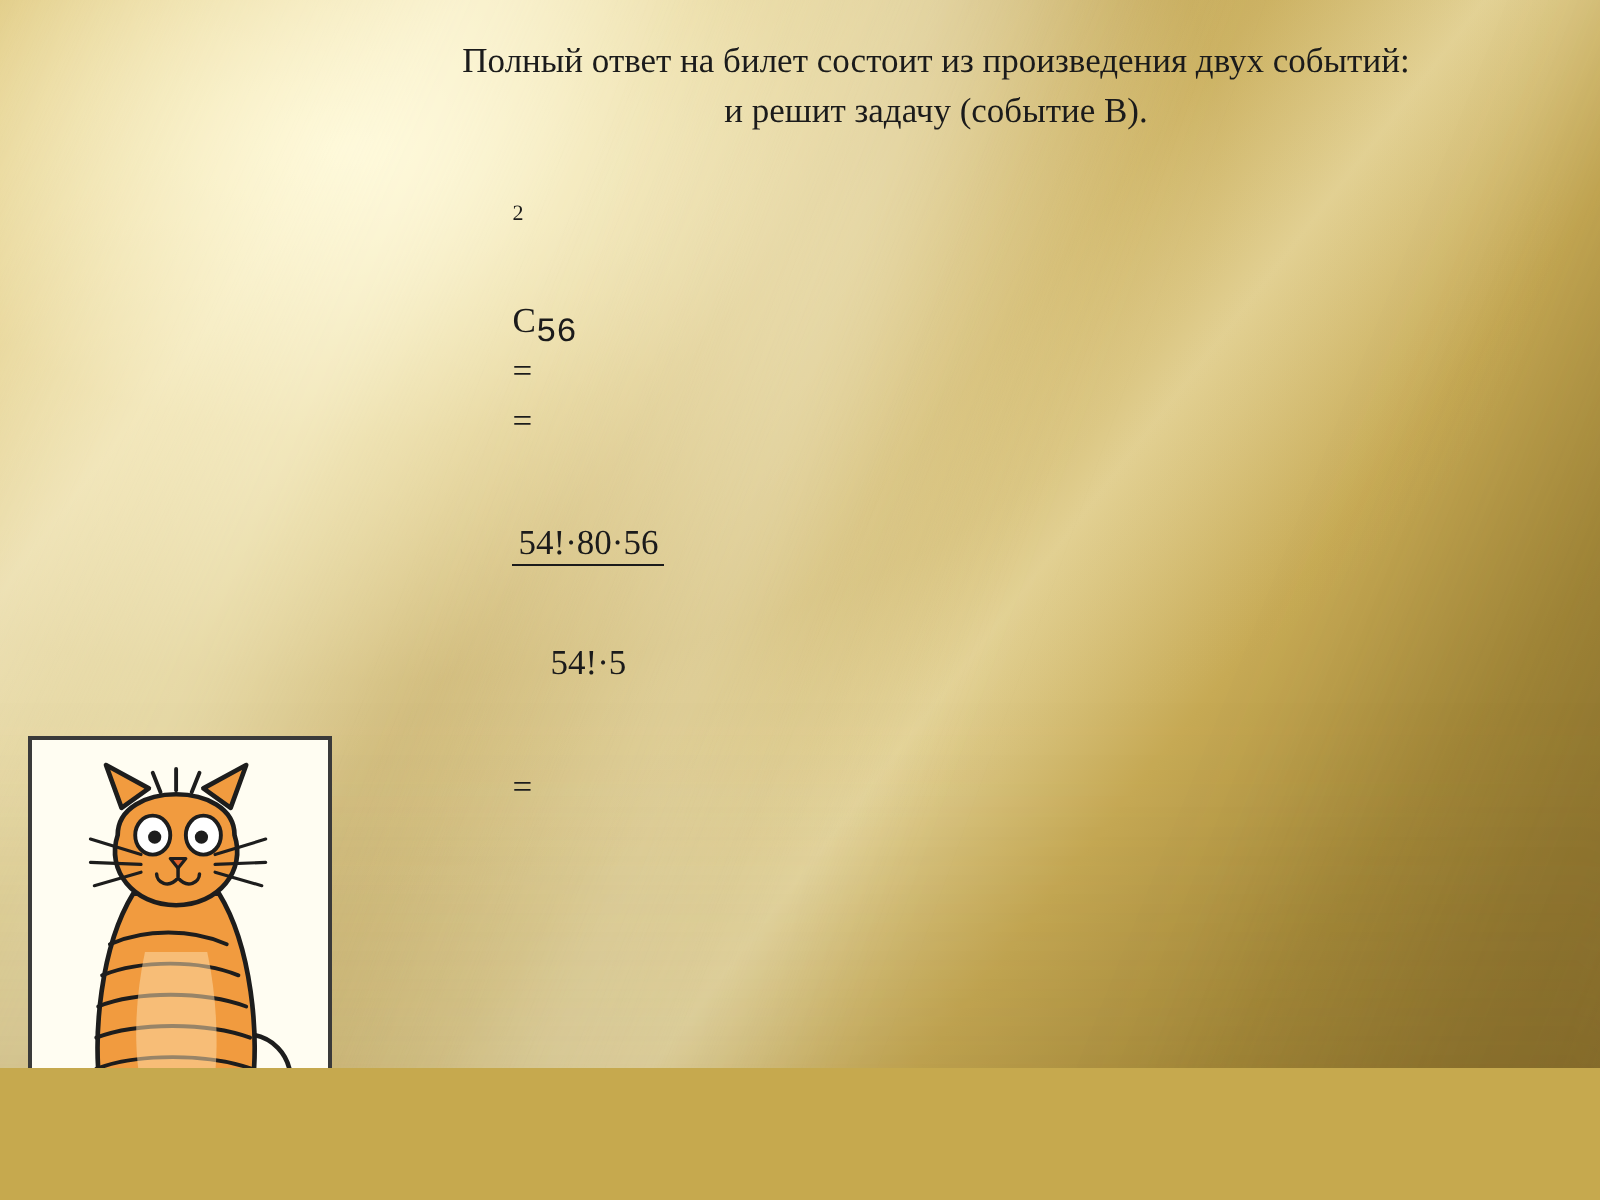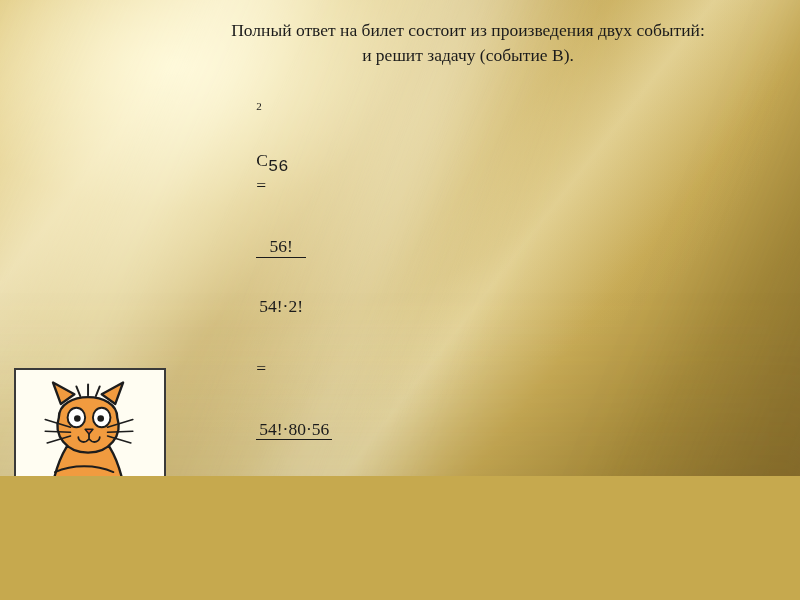--- a/index.html
+++ b/index.html
@@ -9,21 +9,21 @@
   body {
     width: 800px;
     height: 600px;
     overflow: hidden;
     font-family: "Liberation Serif", serif;
     background: #c6a94e;
   }
   .slide {
     position: relative;
     width: 800px;
-    height: 476px;
+    height: 534px;
     background:
       radial-gradient(ellipse 620px 380px at 22% 14%, rgba(255,248,210,0.95) 0%, rgba(240,222,160,0.55) 38%, rgba(214,186,106,0.12) 70%, rgba(180,150,70,0) 100%),
       linear-gradient(128deg, #cbb05c 0%, #d8c27c 11%, #e6d7a4 19%, #cbb25f 29%, #b99a46 40%, #cbb162 52%, #e3d296 61%, #c7aa55 72%, #a98d3c 84%, #8d7230 100%);
     overflow: hidden;
   }
   
   .streak {
     position: absolute;
     pointer-events: none;
   }
@@ -120,24 +120,20 @@
 
     <div class="line center">Полный ответ на билет состоит из произведения двух событий:</div>
     <div class="line center">и решит задачу (событие В).</div>
 
     <div style="height:6px"></div>
 
     <div class="line" style="margin-left:82px">
       <span class="sup">2</span><br>
       <span>С</span><span class="sub">56</span>
       <span>=</span>
-      <span class="frac">
-        <span class="num">56!</span>
-        <span class="den">54!·2!</span>
-      </span>
       <span>=</span>
       <span class="frac">
         <span class="num">54!·80·56</span>
         <span class="den">54!·5</span>
       </span>
       <span>=</span>
       
     </div>
 
   </div>

